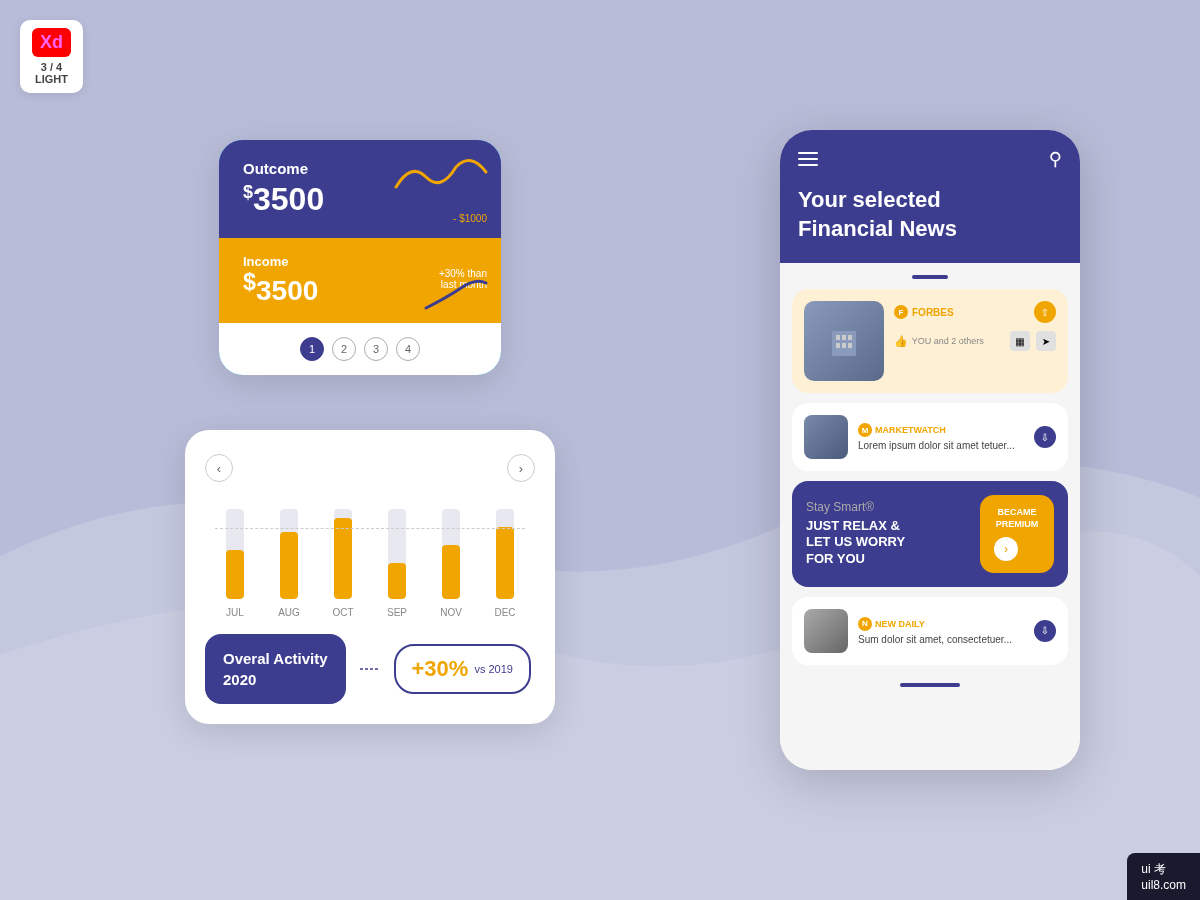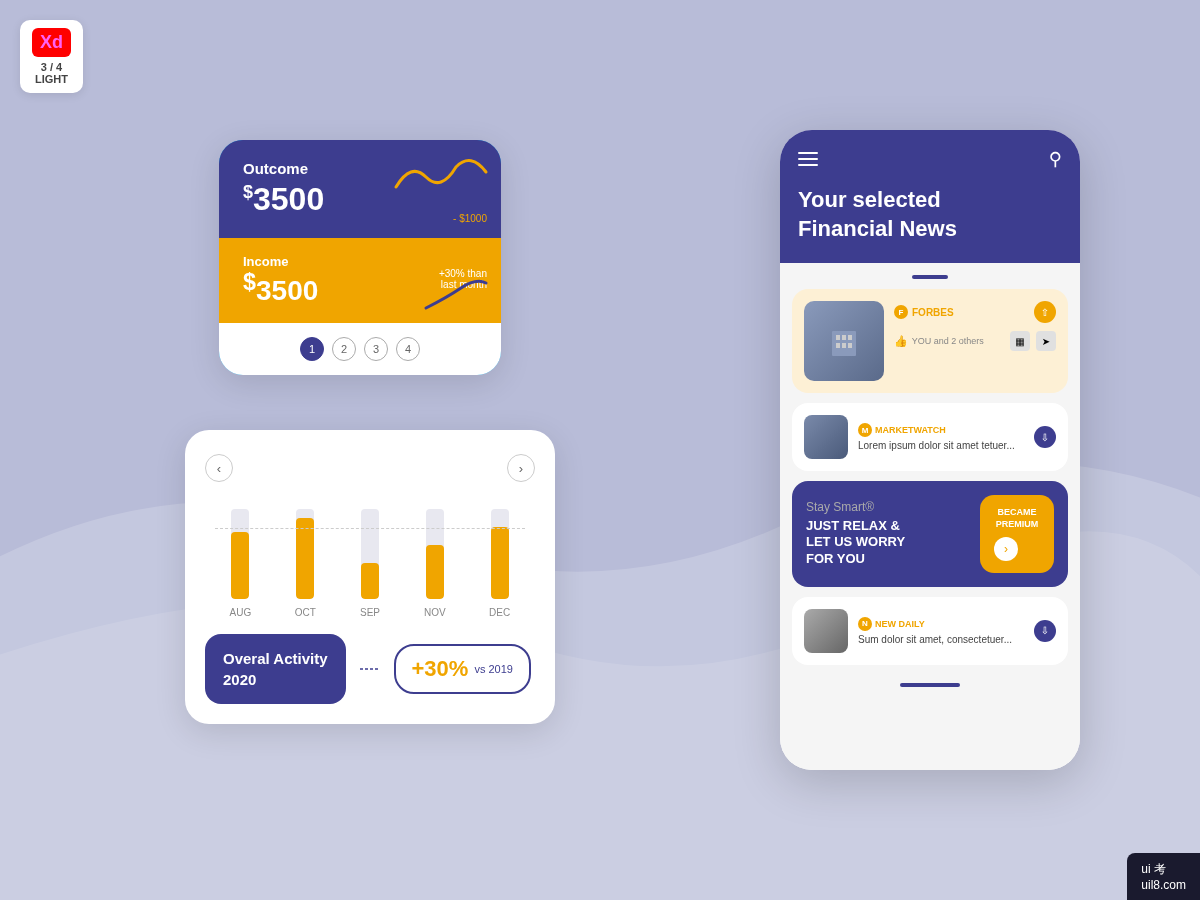--- a/index.html
+++ b/index.html
@@ -593,20 +593,26 @@
 
 <div class="card-chart">
   <div class="chart-nav">
     <div class="chart-arrow">‹</div>
     <div style="flex:1"></div>
     <div class="chart-arrow">›</div>
   </div>
   <div class="bars-container">
     <div class="dashed-line"></div>
 
+    <div class="bar-group">
+      <div class="bar-outer" style="height:90px">
+        <div class="bar-inner" style="height:55%"></div>
+      </div>
+      <div class="bar-label">JUL</div>
+    </div>
 
     <div class="bar-group">
       <div class="bar-outer" style="height:90px">
         <div class="bar-inner" style="height:75%"></div>
       </div>
       <div class="bar-label">AUG</div>
     </div>
 
     <div class="bar-group">
       <div class="bar-outer" style="height:90px">

